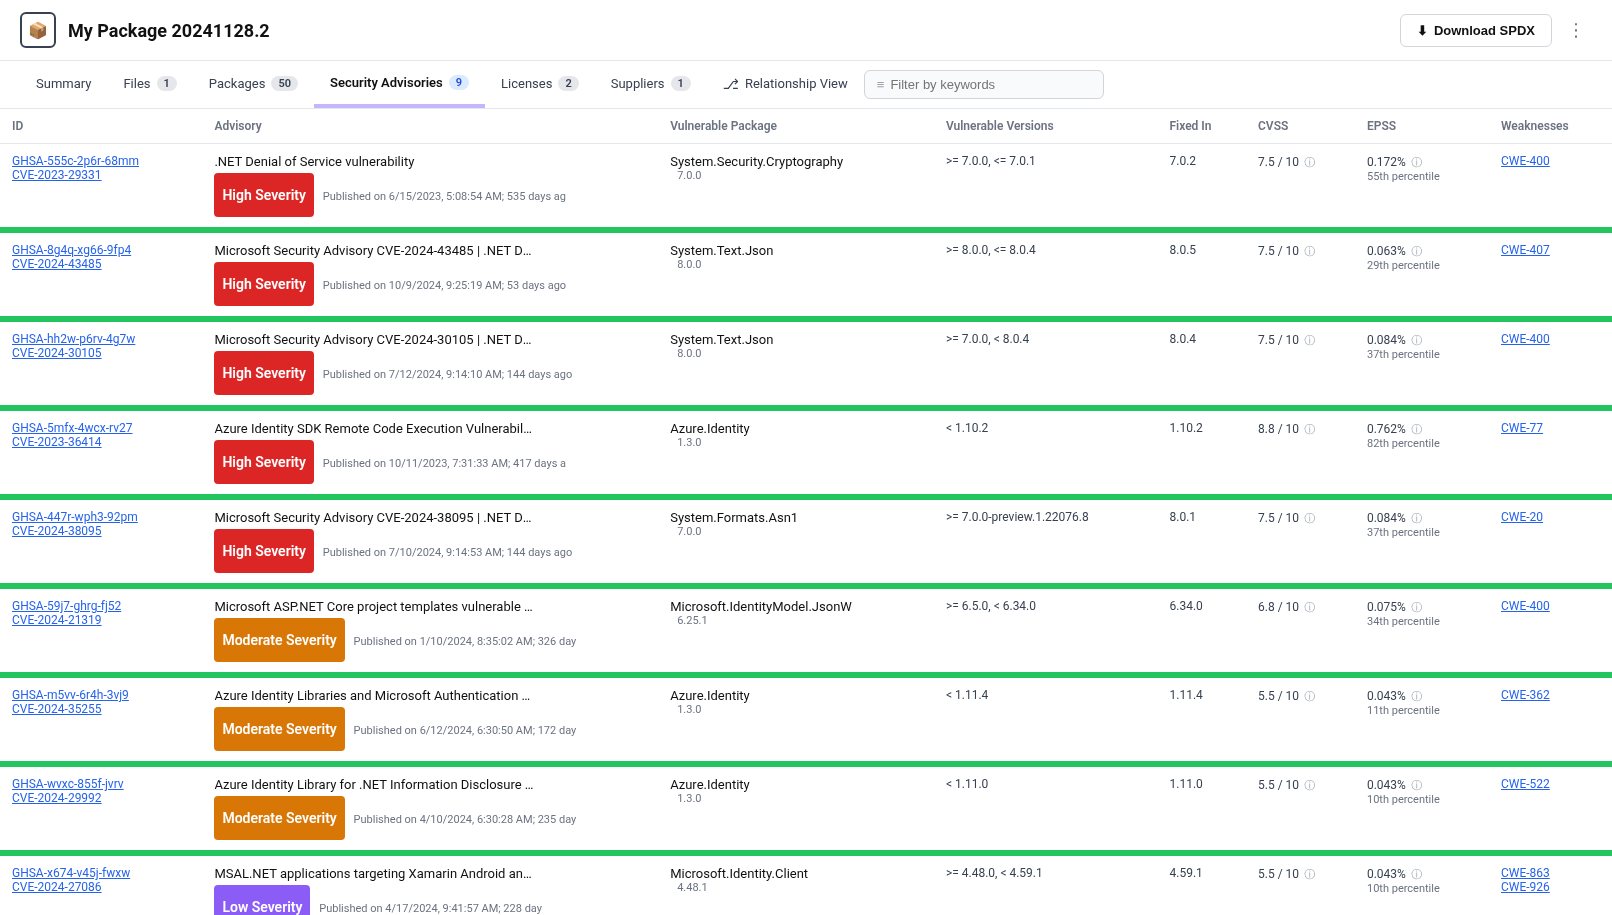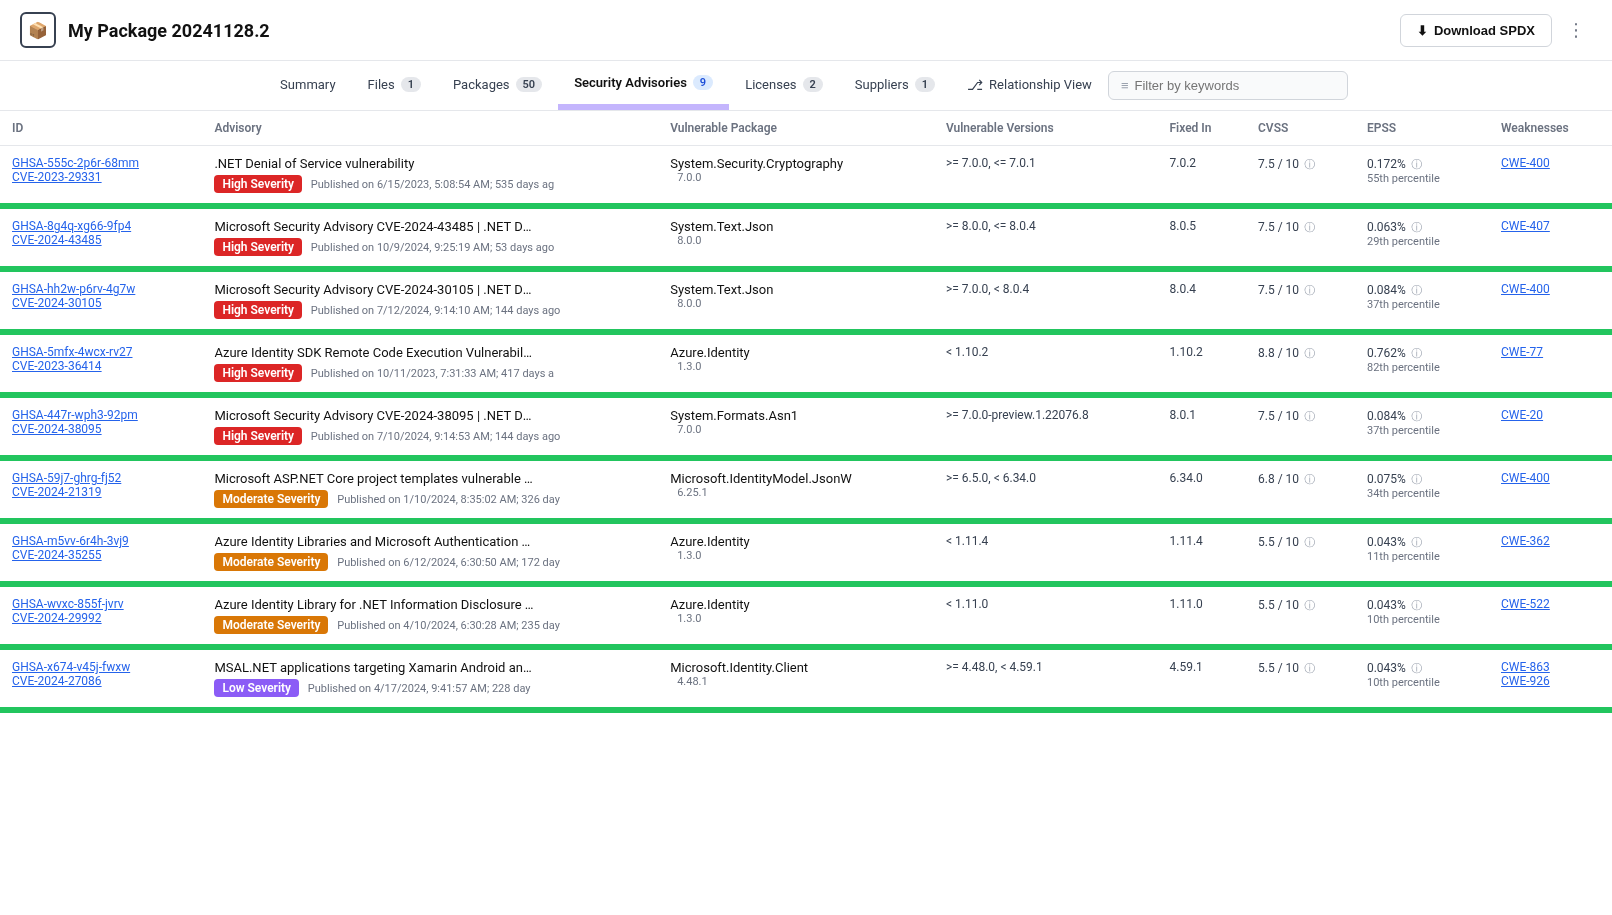--- a/index.html
+++ b/index.html
@@ -39,39 +39,39 @@
       border: none; background: none;
       cursor: pointer;
       font-size: 18px;
       color: #6b7280;
       display: flex; align-items: center; justify-content: center;
     }
 
     .nav-bar {
       display: flex;
       align-items: center;
-      justify-content: center;
+      justify-content: flex-start;
       padding: 0 20px;
       border-bottom: 1px solid #e5e7eb;
     }
     .nav-tabs { display: flex; align-items: center; }
     .nav-tab {
       padding: 14px 16px;
       font-size: 13px;
       color: #374151;
       cursor: pointer;
       border-bottom: 2px solid transparent;
       display: flex; align-items: center; gap: 6px;
       text-decoration: none;
       color: #374151;
       font-weight: 400;
     }
     .nav-tab.active {
       color: #111;
-      border-bottom: 6px solid #c4b5fd;
+      border-bottom: 4px solid #c4b5fd;
       font-weight: 600;
     }
     .nav-tab .badge {
       background: #e5e7eb;
       border-radius: 10px;
       padding: 1px 7px;
       font-size: 11px;
       font-weight: 600;
       color: #374151;
     }
@@ -108,23 +108,23 @@
     tbody td { padding: 10px 12px; vertical-align: top; }
 
     .id-cell { min-width: 130px; }
     .id-link { display: block; color: #2563eb; text-decoration: underline; font-size: 12px; cursor: pointer; }
 
     .advisory-cell { min-width: 280px; max-width: 340px; }
     .advisory-title { font-size: 13px; color: #111; margin-bottom: 4px; white-space: nowrap; overflow: hidden; text-overflow: ellipsis; max-width: 320px; }
     .advisory-meta { font-size: 11px; color: #6b7280; }
     .severity-badge {
       display: inline-block;
-      padding: 2px 8px;
+      padding: 14px 8px;
       border-radius: 4px;
-      font-size: 12px;
+      font-size: 14px;
       font-weight: 600;
       color: #fff;
       margin-right: 6px;
     }
     .severity-high { background: #dc2626; }
     .severity-moderate { background: #d97706; }
     .severity-low { background: #8b5cf6; }
 
     .pkg-cell { min-width: 160px; }
     .pkg-name { font-size: 13px; color: #111; }

